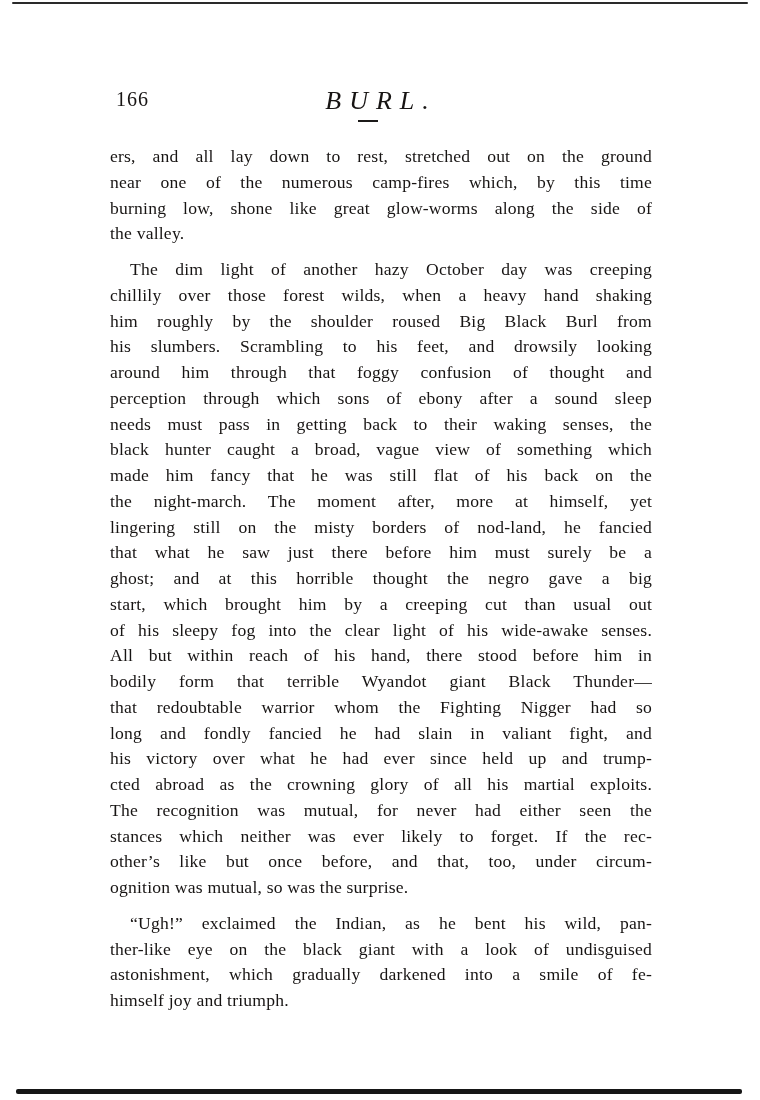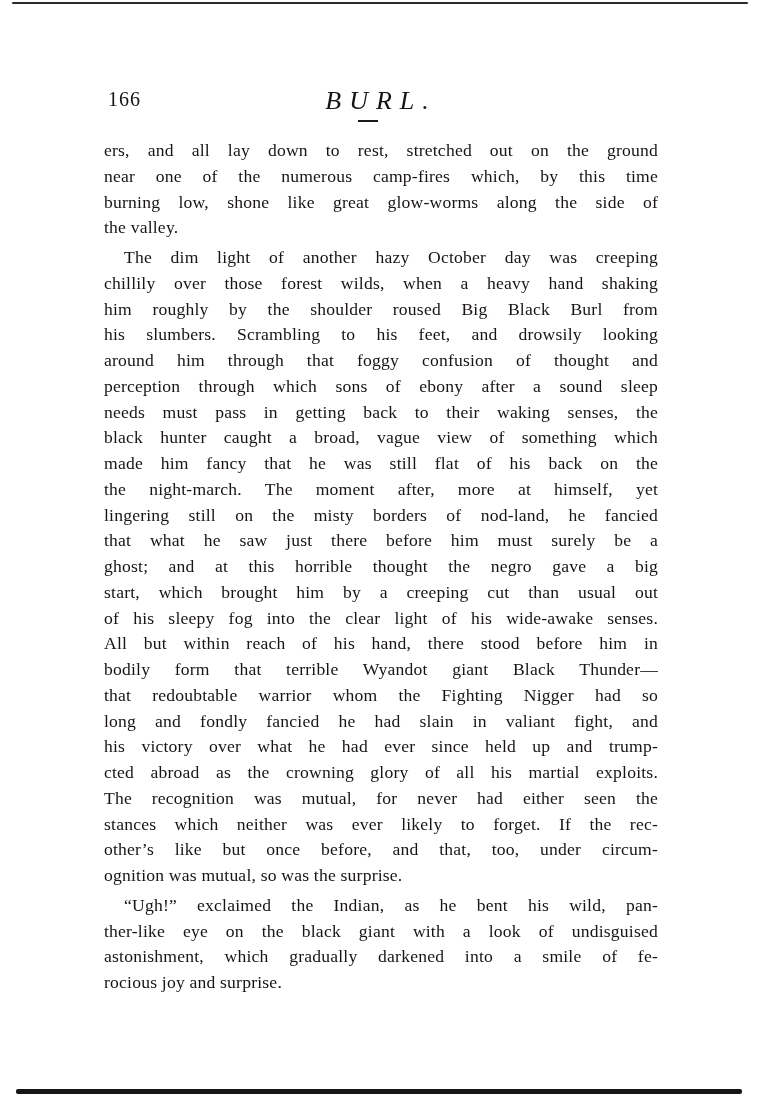--- a/index.html
+++ b/index.html
@@ -35,21 +35,21 @@
   }
   .header {
     position: absolute;
     top: 86px;
     left: 100px;
     right: 98px;
     height: 30px;
   }
   .page-number {
     position: absolute;
-    left: 8px;
+    left: 16px;
     top: 2px;
     font-size: 20px;
     letter-spacing: 1px;
   }
   .running-title {
     position: absolute;
     left: 0;
     right: 0;
     top: 0;
     text-align: center;
@@ -67,21 +67,21 @@
     height: 2px;
     background: #1c1a19;
   }
   .page-body {
     position: absolute;
     top: 134px;
     left: 100px;
     width: 562px;
   }
   .paragraph {
-    margin: 4px;
+    margin: 10px;
   }
   .line {
     font-size: 17.6px;
     line-height: 25.75px;
     letter-spacing: 0.2px;
     text-align: justify;
     text-align-last: justify;
     white-space: normal;
   }
   .line.last {
@@ -134,15 +134,15 @@
       <div class="line">cted abroad as the crowning glory of all his martial exploits.</div>
       <div class="line">The recognition was mutual, for never had either seen the</div>
       <div class="line">stances which neither was ever likely to forget.  If the rec-</div>
       <div class="line">other’s like but once before, and that, too, under circum-</div>
       <div class="line last">ognition was mutual, so was the surprise.</div>
     </div>
     <div class="paragraph">
       <div class="line indent">“Ugh!” exclaimed the Indian, as he bent his wild, pan-</div>
       <div class="line">ther-like eye on the black giant with a look of undisguised</div>
       <div class="line">astonishment, which gradually darkened into a smile of fe-</div>
-      <div class="line last">rocious joy and surprise.</div>
+      <div class="line last">himself joy and triumph.</div>
     </div>
   </div>
 
 </body></html>

